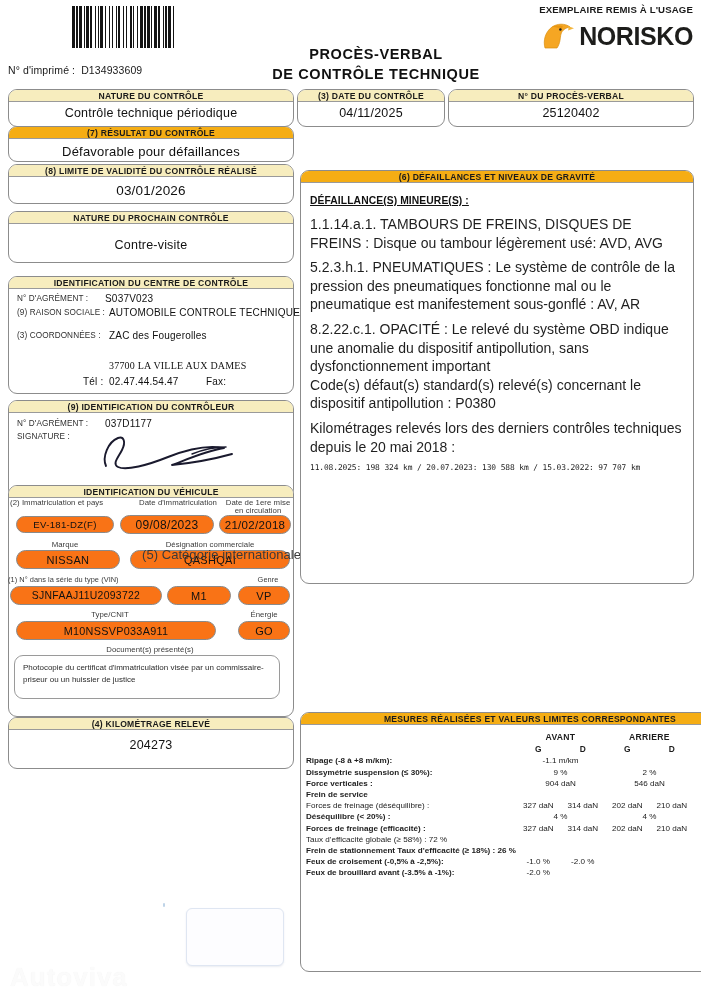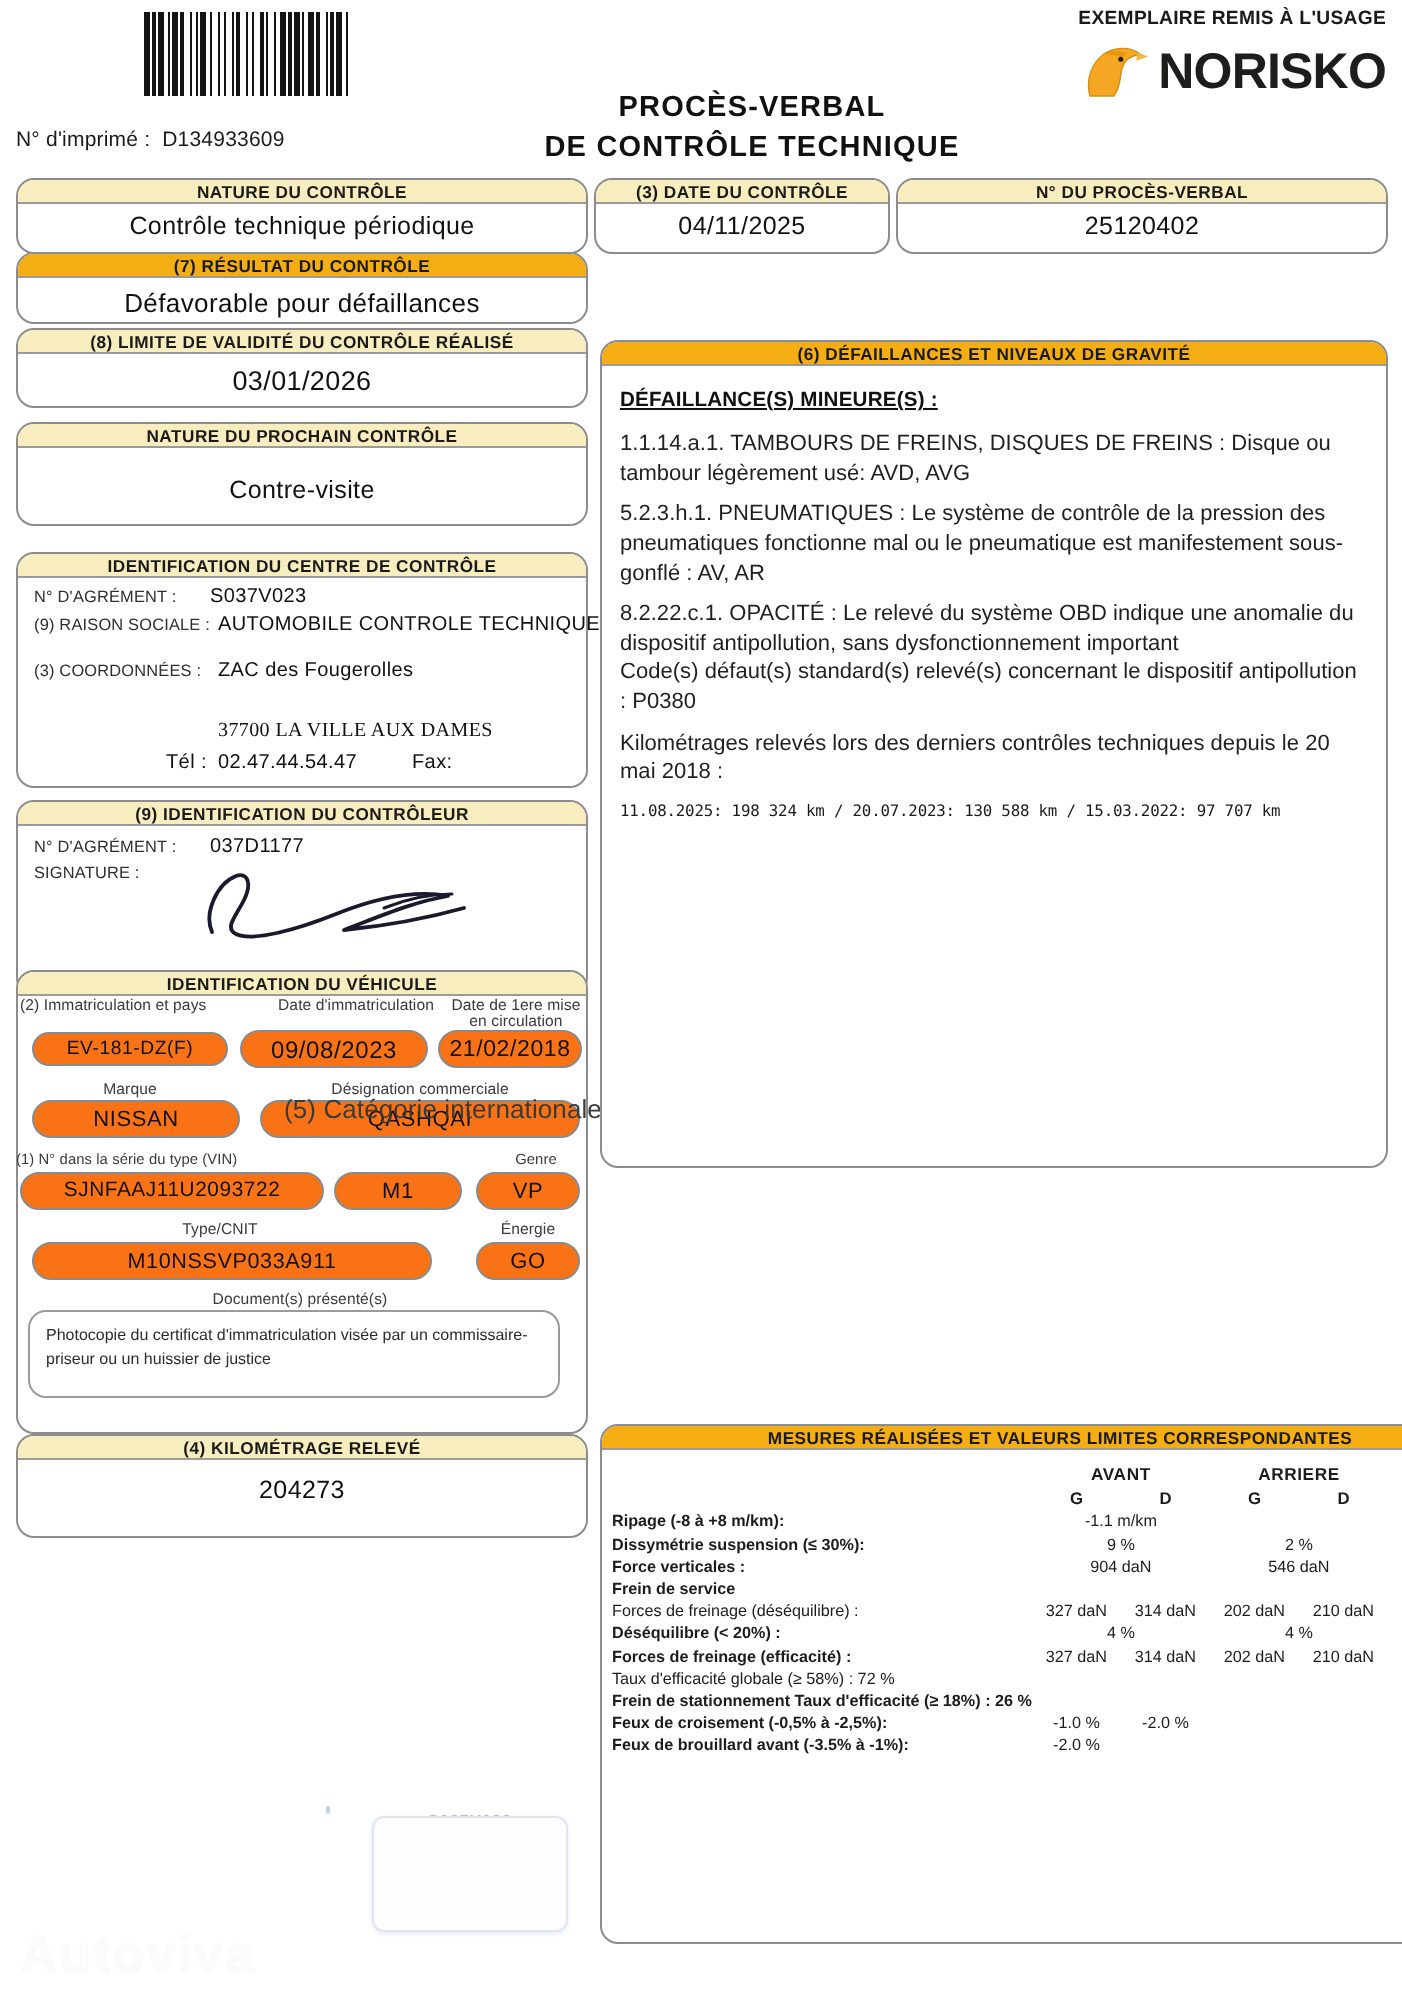--- a/index.html
+++ b/index.html
@@ -92,21 +92,21 @@
 
   
   .sig { position:absolute; left:96px; top:432px; }
 
   
   .defhead {
     font-size:10.3px; font-weight:bold; text-decoration:underline;
     letter-spacing:.1px; color:#111;
   }
   .defp {
-    font-size:11px; line-height:1.33; color:#1f1f1f; letter-spacing:.02px;
+    font-size:14px; line-height:1.33; color:#1f1f1f; letter-spacing:.02px;
     margin:0 0 6px 0;
   }
   .kmmono {
     font-family:"DejaVu Sans Mono", monospace;
     font-size:7.9px; letter-spacing:-.1px; color:#1a1a1a;
   }
 
   
   .mt { position:absolute; left:306px; top:731px; width:388px; font-size:8.1px; color:#1c1c1c; }
   .mt table { border-collapse:collapse; width:100%; }

